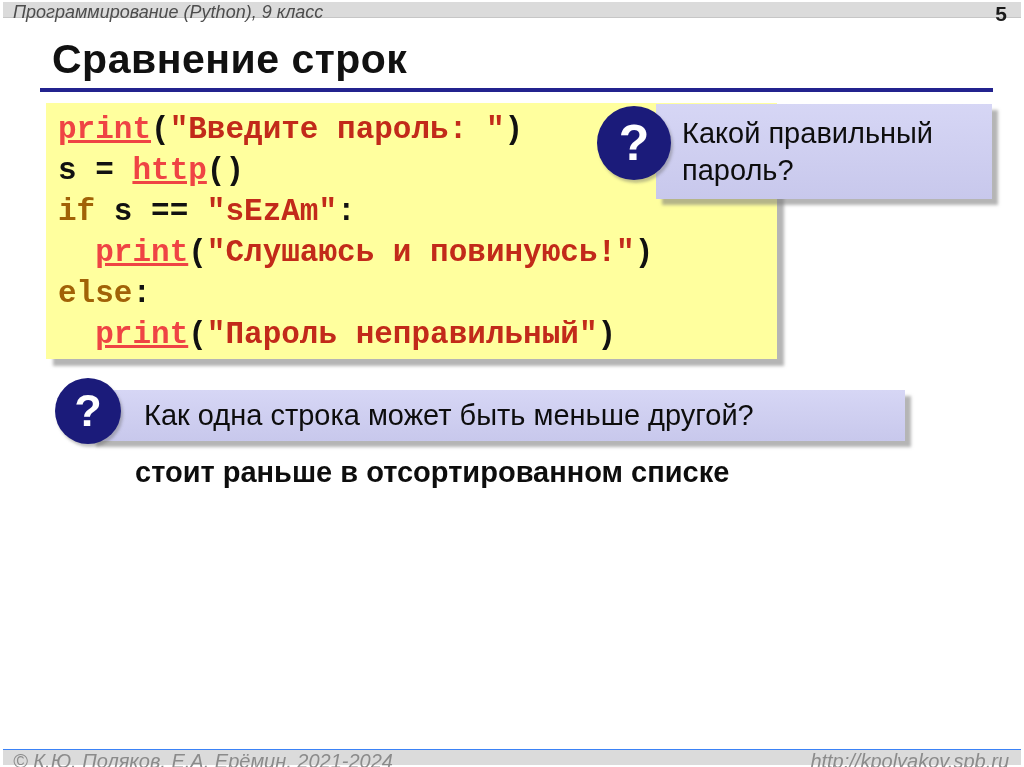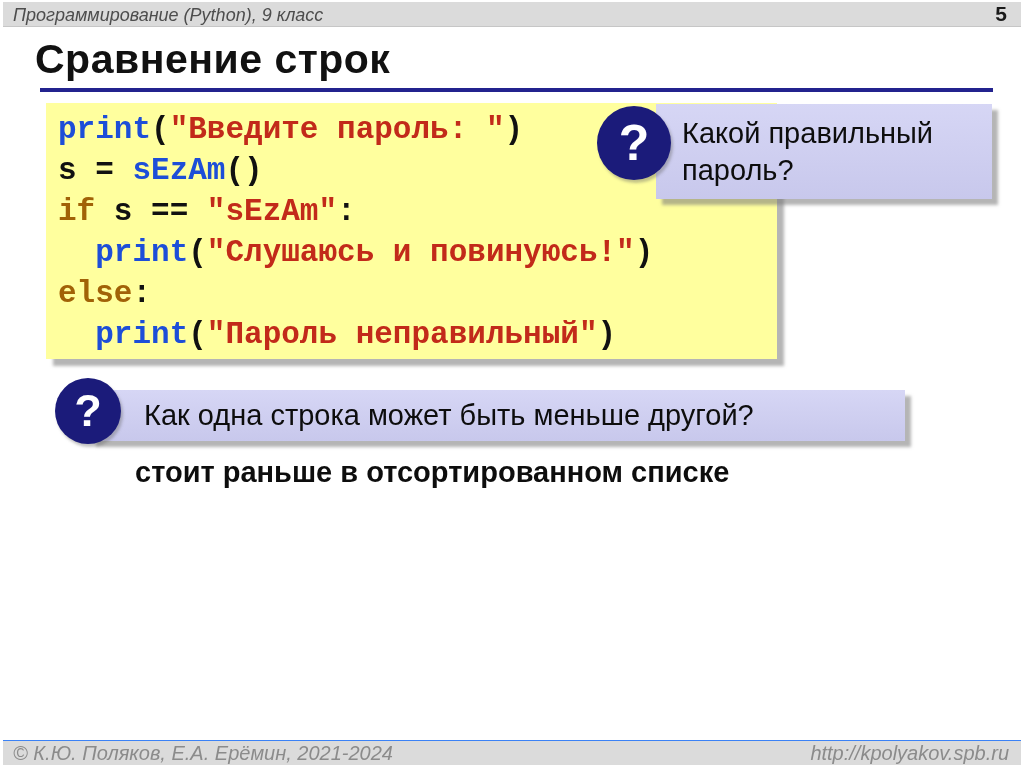--- a/index.html
+++ b/index.html
@@ -2,58 +2,58 @@
 <html><head>
 <meta charset="utf-8">
 <style>
   html,body{margin:0;padding:0;background:#fff;}
   .page{
     position:relative;width:1024px;height:767px;background:#ffffff;
     font-family:"Liberation Sans",sans-serif;overflow:hidden;
   }
   
   .bar{
-    position:absolute;left:3px;right:3px;height:25px;background:#dbdbdb;
-    display:flex;align-items:flex-end;justify-content:space-between;
+    position:absolute;left:3px;right:3px;height:16px;background:#dbdbdb;
+    display:flex;align-items:flex-start;justify-content:space-between;
     box-sizing:border-box;
   }
   .topbar{top:2px;border-bottom:1px solid #c6c6c6;}
   .botbar{bottom:2px;border-top:1px solid #3b82f6;}
   .topbar .pres-title{
     font-style:italic;font-size:18px;color:#4d4d4d;padding-left:10px;
     white-space:nowrap;
   }
   .topbar .page-num{
     font-weight:bold;font-size:21px;color:#1a1a1a;padding-right:14px;
   }
   .botbar .foot-text{
     font-style:italic;font-size:20px;color:#8b8b8b;white-space:nowrap;
   }
   .botbar .left{padding-left:10px;}
   .botbar .right{padding-right:12px;text-decoration:none;color:#8b8b8b;font-style:italic;}
   
   .slide-title{
-    position:absolute;left:35px;top:36px;font-size:41px;font-weight:bold;
+    position:absolute;left:52px;top:36px;font-size:41px;font-weight:bold;
     color:#111;letter-spacing:0.5px;white-space:nowrap;
   }
   .title-rule{
     position:absolute;left:40px;top:88px;width:953px;height:4px;background:#23238e;
   }
   
   .code-box{
     position:absolute;left:46px;top:103px;width:731px;height:256px;
     background:#ffff9e;box-shadow:7px 7px 3px rgba(120,120,120,0.55);
     box-sizing:border-box;padding:6px 0 0 12px;overflow:hidden;
   }
   .code-line{
     white-space:pre;font-family:"Liberation Mono",monospace;
     font-weight:bold;font-size:31px;line-height:41px;color:#111;
   }
   .tok-k{color:#a16207;}   
-  .tok-b{color:#1d4ed8;}   
+  .tok-b{color:#ef4444;text-decoration:underline;}   
   .tok-s{color:#c22a1a;}   
   .tok-p{color:#111111;}   
   
   .callout-box{
     position:absolute;background:linear-gradient(#d6d6f5,#c8c8ec);
     box-shadow:6px 6px 3px rgba(120,120,120,0.55);
     color:#0d0d0d;box-sizing:border-box;display:flex;align-items:center;
   }
   .callout1{left:656px;top:104px;width:336px;height:95px;padding-left:26px;
     font-size:29px;line-height:37px;}
@@ -82,21 +82,21 @@
   <div class="bar topbar">
     <span class="pres-title">Программирование (Python), 9 класс</span>
     <span class="page-num">5</span>
   </div>
 
   <div class="slide-title">Сравнение строк</div>
   <div class="title-rule"></div>
 
   <div class="code-box">
     <div class="code-line"><span class="tok-b">print</span><span class="tok-p">(</span><span class="tok-s">"Введите пароль: "</span><span class="tok-p">)</span></div>
-    <div class="code-line"><span class="tok-p">s = </span><span class="tok-b">sEzAm</span><span class="tok-p">()</span></div>
+    <div class="code-line"><span class="tok-p">s = </span><span class="tok-b">http</span><span class="tok-p">()</span></div>
     <div class="code-line"><span class="tok-k">if</span><span class="tok-p"> s == </span><span class="tok-s">"sEzAm"</span><span class="tok-p">:</span></div>
     <div class="code-line"><span class="tok-p">  </span><span class="tok-b">print</span><span class="tok-p">(</span><span class="tok-s">"Слушаюсь и повинуюсь!"</span><span class="tok-p">)</span></div>
     <div class="code-line"><span class="tok-k">else</span><span class="tok-p">:</span></div>
     <div class="code-line"><span class="tok-p">  </span><span class="tok-b">print</span><span class="tok-p">(</span><span class="tok-s">"Пароль неправильный"</span><span class="tok-p">)</span></div>
   </div>
 
   <div class="callout-box callout1">
     <span>Какой правильный пароль?</span>
   </div>
   <div class="q-circle q1">

